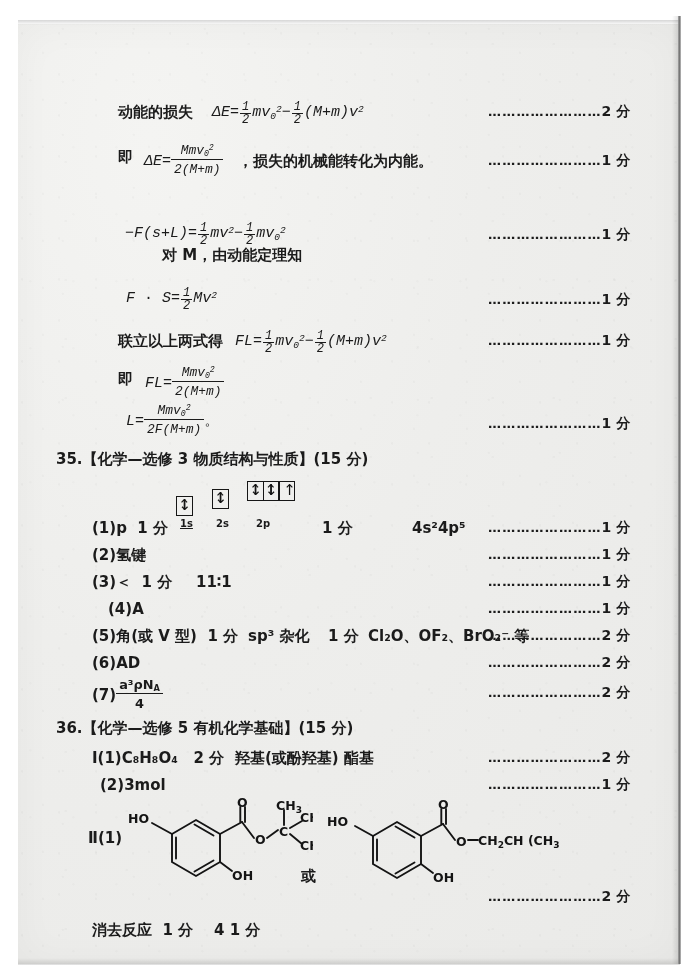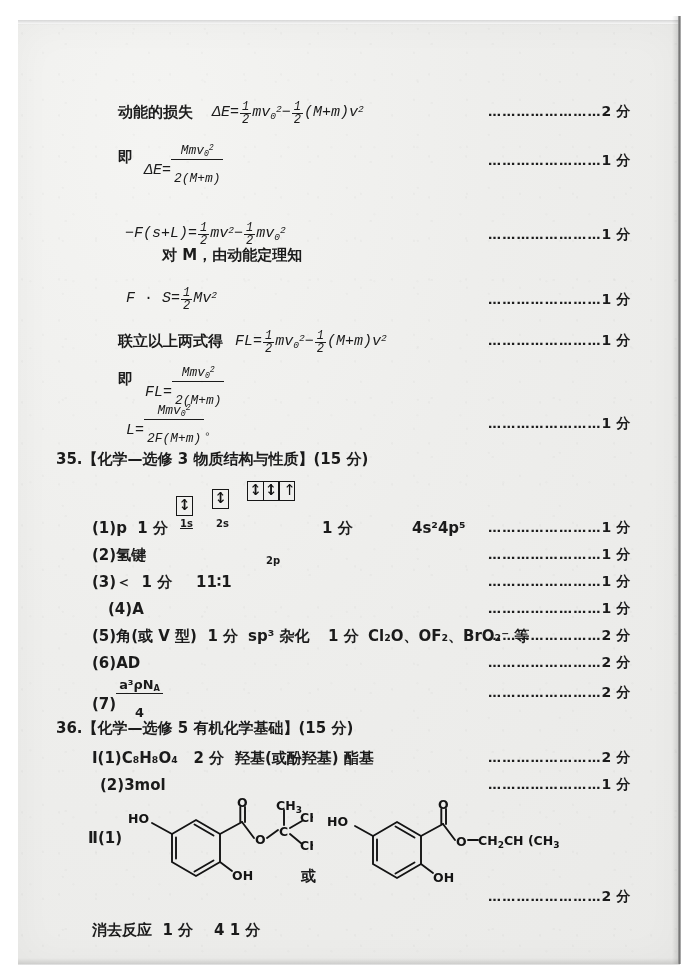--- a/index.html
+++ b/index.html
@@ -60,21 +60,21 @@
   .score .vv{font-size:14px;}
   sub{font-size:.64em;vertical-align:-.28em;}
   sup{font-size:.64em;vertical-align:.45em;}
   
   .frac{display:inline-block;vertical-align:-0.48em;text-align:center;
         font-style:italic;line-height:1.0;margin:0 1px;}
   .frac .num{display:block;font-size:.80em;padding:0 2px;}
   .frac .den{display:block;font-size:.80em;border-top:1.2px solid #1b1b1b;padding:0 2px;}
   .fr-big{display:inline-block;vertical-align:-0.52em;text-align:center;line-height:1.05;font-style:italic;}
   .fr-big .num{display:block;font-size:.86em;padding:0 3px;}
-  .fr-big .den{display:block;font-size:.86em;border-top:1.3px solid #1b1b1b;padding:12px 3px;}
+  .fr-big .den{display:block;font-size:.86em;border-top:1.3px solid #1b1b1b;padding:3px 3px;}
   
   .orb{position:absolute;display:flex;}
   .obox{width:15px;height:18px;border:1.4px solid #161616;
         position:relative;margin-right:-1.4px;background:transparent;}
   .obox .ar{position:absolute;top:1px;font-size:15px;line-height:15px;
             font-family:"DejaVu Sans","Liberation Sans",sans-serif;color:#111;}
   .obox .up{left:1px;}
   .obox .dn{right:1px;}
   .obox .solo{left:4px;}
   .olbl{position:absolute;font-size:10px;font-family:"DejaVu Sans","Liberation Sans",sans-serif;}
@@ -105,20 +105,21 @@
     ΔE<span style="font-style:normal">=</span><span class="frac"><span class="num">1</span><span class="den">2</span></span>mv<sub>0</sub><sup>2</sup><span style="font-style:normal">−</span><span class="frac"><span class="num">1</span><span class="den">2</span></span>(M<span style="font-style:normal">+</span>m)v<sup>2</sup>
   </div>
   <div class="score" style="left:488px;top:103px;">
     <span class="dd cn">……………………</span><span class="vv cn">2 分</span>
   </div>
 
   <div class="ln cn sz15" style="left:118px;top:148px;">即</div>
   <div class="ln sz15 it" style="left:144px;top:144px;">
     ΔE<span style="font-style:normal">=</span><span class="fr-big"><span class="num">Mmv<sub>0</sub><sup>2</sup></span><span class="den">2(M<span style="font-style:normal">+</span>m)</span></span>
   </div>
+  <div class="ln cn sz15" style="left:238px;top:152px;">，损失的机械能转化为内能。</div>
   <div class="score" style="left:488px;top:152px;">
     <span class="dd cn">……………………</span><span class="vv cn">1 分</span>
   </div>
 
 
   <div class="ln sz15 it" style="left:125px;top:222px;">
     <span style="font-style:normal">−</span>F(s<span style="font-style:normal">+</span>L)<span style="font-style:normal">=</span><span class="frac"><span class="num">1</span><span class="den">2</span></span>mv<sup>2</sup><span style="font-style:normal">−</span><span class="frac"><span class="num">1</span><span class="den">2</span></span>mv<sub>0</sub><sup>2</sup>
   </div>
   <div class="score" style="left:488px;top:226px;">
     <span class="dd cn">……………………</span><span class="vv cn">1 分</span>
@@ -177,21 +178,21 @@
       <span class="ar dn">↓</span>
     </div>
     <div class="obox">
       <span class="ar up">↑</span>
       <span class="ar dn">↓</span>
     </div>
     <div class="obox">
       <span class="ar solo">↑</span>
     </div>
   </div>
-  <div class="olbl cn" style="left:266px;top:518px;margin-top:37px;">2p</div>
+  <div class="olbl cn" style="left:256px;top:518px;">2p</div>
 
   <div class="ln cn sz15" style="left:92px;top:519px;">
     <span>(1)</span><span>p</span>&nbsp;&nbsp;<span>1 分</span>
   </div>
   <div class="ln cn sz15" style="left:322px;top:519px;">1 分</div>
   <div class="ln cn sz15" style="left:412px;top:519px;">4s²4p⁵</div>
   <div class="score" style="left:488px;top:519px;">
     <span class="dd cn">……………………</span><span class="vv cn">1 分</span>
   </div>
 

